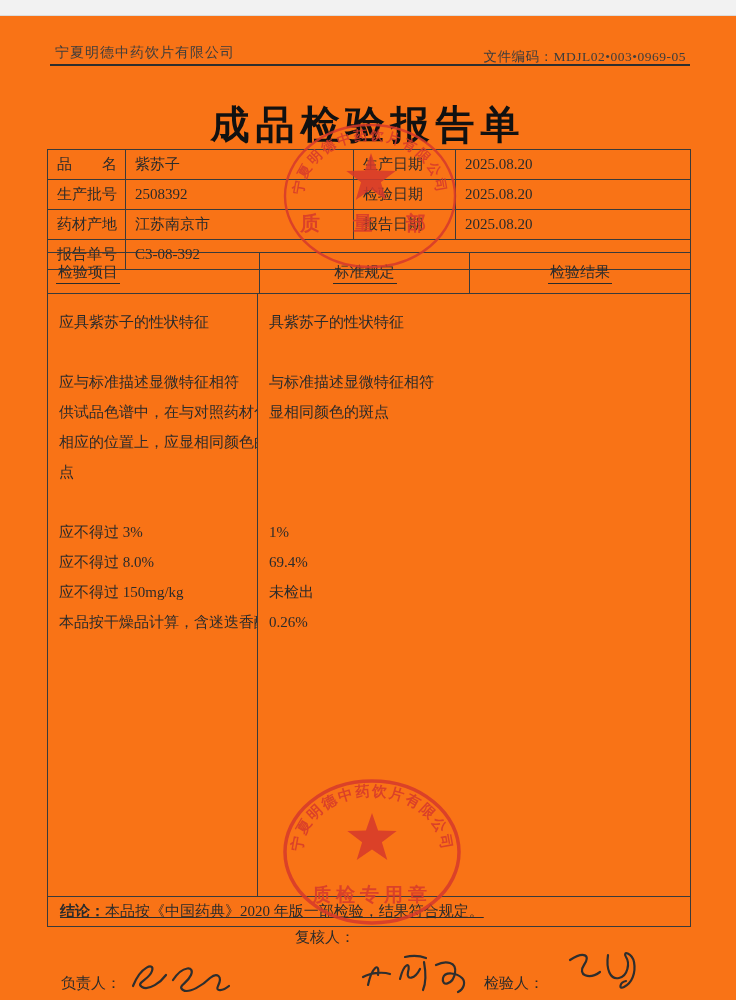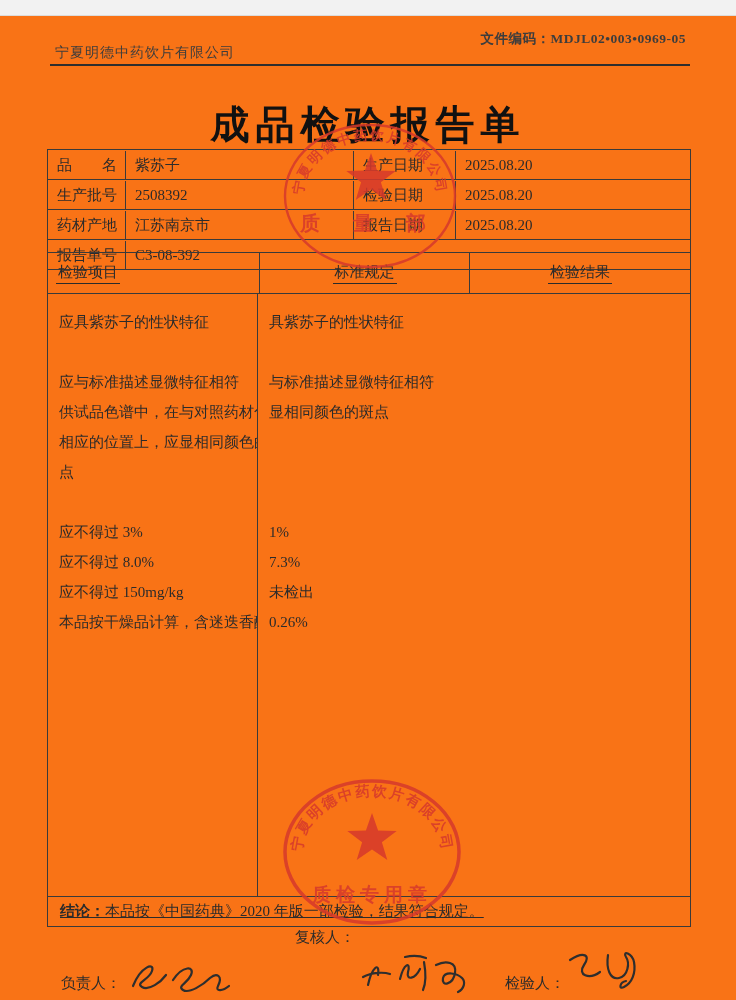--- a/index.html
+++ b/index.html
@@ -3,27 +3,27 @@
 <meta charset="utf-8">
 <style>
   html,body { margin:0; padding:0; background:#f2f2f2; }
   .page {
     position:relative; width:736px; height:1000px; margin:16px auto;
     background:#f97316; outline:1px solid #dcdcdc; overflow:hidden;
     font-family:"Liberation Serif","DejaVu Serif",serif; color:#2b2b2b;
   }
   
   .hdr-left  { position:absolute; left:55px; top:28px; font-size:14px; color:#3d3d3d; letter-spacing:1px; }
-  .hdr-right { position:absolute; right:50px; top:14px; font-size:13.5px; color:#3d3d3d; letter-spacing:.5px; font-weight:bold; }
+  .hdr-right { position:absolute; right:50px; top:32px; font-size:13.5px; color:#3d3d3d; letter-spacing:.5px; font-weight:normal; }
   .hdr-rule  { position:absolute; left:50px; top:48px; width:640px; height:2px; background:#2e2e2e; }
   .title { position:absolute; left:0; top:82px; width:100%; text-align:center;
            font-size:39px; font-weight:bold; letter-spacing:6px; color:#111; }
   
   .info-table { position:absolute; left:47px; top:133px; width:642px; border:1.6px solid #3a3a3a; background:transparent; }
-  .info-row { display:flex; height:29px; border-bottom:1.4px solid #3a3a3a;align-items:center; }
+  .info-row { display:flex; height:29px; border-bottom:1.4px solid #3a3a3a; }
   .info-row:last-child { border-bottom:none; }
   .cell { box-sizing:border-box; padding-left:9px; font-size:15px; line-height:28px;
           border-right:1.4px solid #3a3a3a; overflow:hidden; white-space:nowrap; }
   .c-label  { width:78px; }
   .c-value  { width:228px; }
   .c-label2 { width:102px; }
   .c-value2 { flex:1; border-right:none; }
   .c-value-wide { flex:1; border-right:none; }
   
   .insp-table { position:absolute; left:47px; top:236px; width:642px; border:1.6px solid #3a3a3a; }
@@ -47,21 +47,21 @@
   .stamp { position:absolute; opacity:.85; pointer-events:none; }
   .stamp-top    { left:282px; top:106px; }
   .stamp-bottom { left:281px; top:761px; }
   .stamp text { font-family:"Liberation Serif","DejaVu Serif",serif; font-weight:bold; fill:var(--stamp,#d6392c); }
   .stamp .ring { fill:none; stroke:var(--stamp,#d6392c); }
   .stamp .star { fill:var(--stamp,#d6392c); }
   
   .sig-label { position:absolute; font-size:15px; color:#2b2b2b; }
   .lbl-1 { left:61px;  top:958px; }
   .lbl-2 { left:295px; top:912px; }
-  .lbl-3 { left:505px; top:958px; }
+  .lbl-3 { left:484px; top:958px; }
   .sig { position:absolute; }
   .sig path { fill:none; stroke:#2e2e2e; stroke-width:2.2; stroke-linecap:round; stroke-linejoin:round; }
   .sig-1 { left:125px; top:940px; }
   .sig-2 { left:358px; top:933px; }
   .sig-3 { left:558px; top:930px; }
 </style>
 </head>
 <body>
 
 <div class="page">
@@ -125,21 +125,21 @@
         </div>
       <div class="b-col b-result">
           <div class="insp-line">具紫苏子的性状特征</div>
           <div class="insp-line">&nbsp;</div>
           <div class="insp-line">与标准描述显微特征相符</div>
           <div class="insp-line">显相同颜色的斑点</div>
           <div class="insp-line">&nbsp;</div>
           <div class="insp-line">&nbsp;</div>
           <div class="insp-line">&nbsp;</div>
           <div class="insp-line">1%</div>
-          <div class="insp-line">7.3%</div>
+          <div class="insp-line">69.4%</div>
           <div class="insp-line">未检出</div>
           <div class="insp-line">0.26%</div>
           <div class="insp-line">&nbsp;</div>
         </div>
     </div>
     <div class="insp-conclusion">
       <span class="concl-label">结论：</span><span>本品按《中国药典》2020 年版一部检验，结果符合规定。</span>
     </div>
   </div>
 

